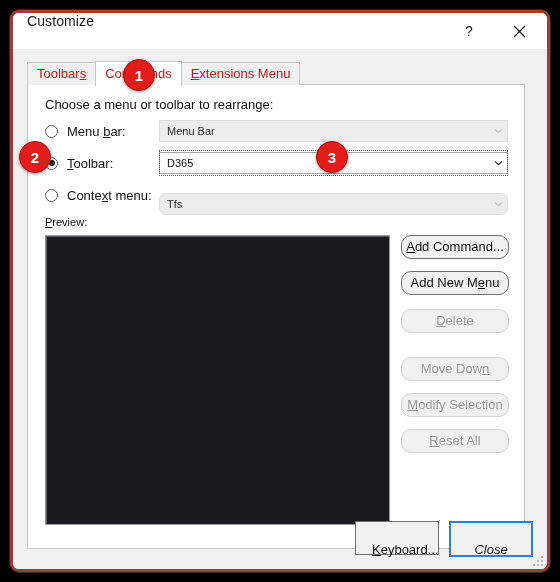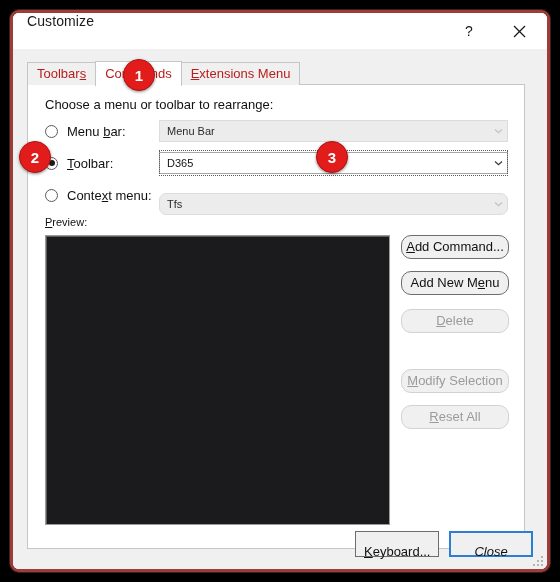--- a/index.html
+++ b/index.html
@@ -301,21 +301,21 @@
   .footer-btn {
     box-sizing: border-box;
     height: 26px;
     width: 84px;
     font-family: "Liberation Sans", sans-serif;
     font-size: 13px;
     background: #f0f0f0;
     text-align: center;
     line-height: 24px;
     cursor: default;
-    padding: 8px;
+    padding: 16px;
     border-radius: 0;
   }
   #keyboard-btn {
     border: 1px solid #6d6d6d;
     color: #111111;
   }
   #close-dialog-btn {
     border: 2px solid #2a7fd4;
     color: #111111;
     line-height: 22px;
@@ -454,20 +454,23 @@
             <div class="gap-a"></div>
             <button class="dlg-btn enabled">
               <span>Add New M<u>e</u>nu</span>
             </button>
             <div class="gap-b"></div>
             <button class="dlg-btn disabled">
               <span><u>D</u>elete</span>
             </button>
             <div class="gap-a"></div>
             <div class="gap-a"></div>
+            <button class="dlg-btn disabled">
+              <span>Move Dow<u>n</u></span>
+            </button>
             <div class="gap-a"></div>
             <button class="dlg-btn disabled">
               <span><u>M</u>odify Selection</span>
             </button>
             <div class="gap-a"></div>
             <button class="dlg-btn disabled">
               <span><u>R</u>eset All</span>
             </button>
           </div>
 

